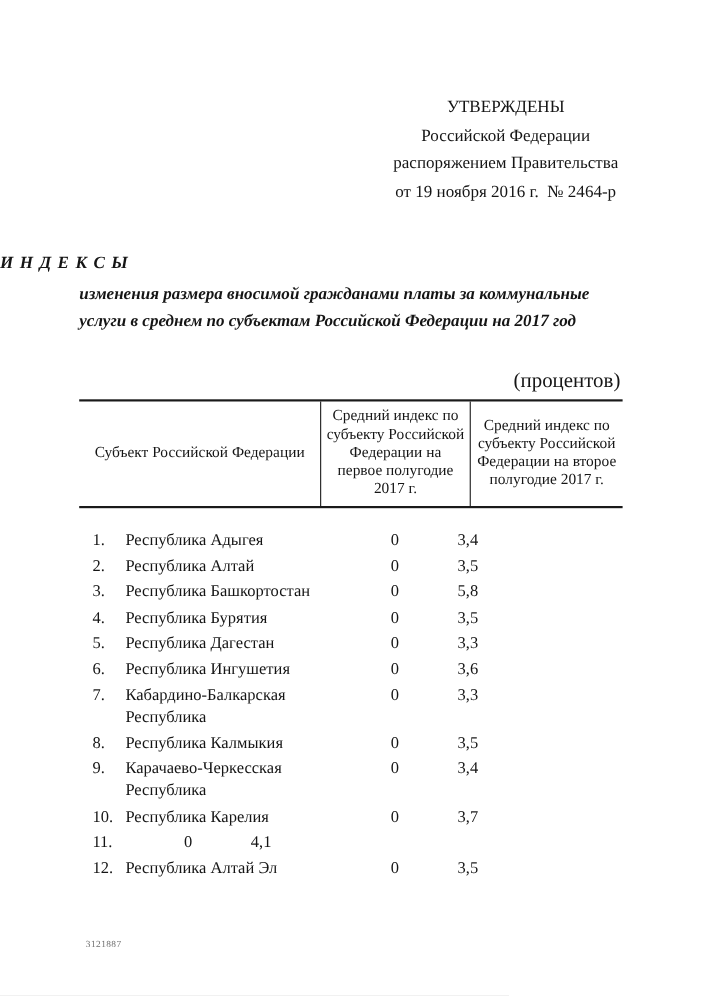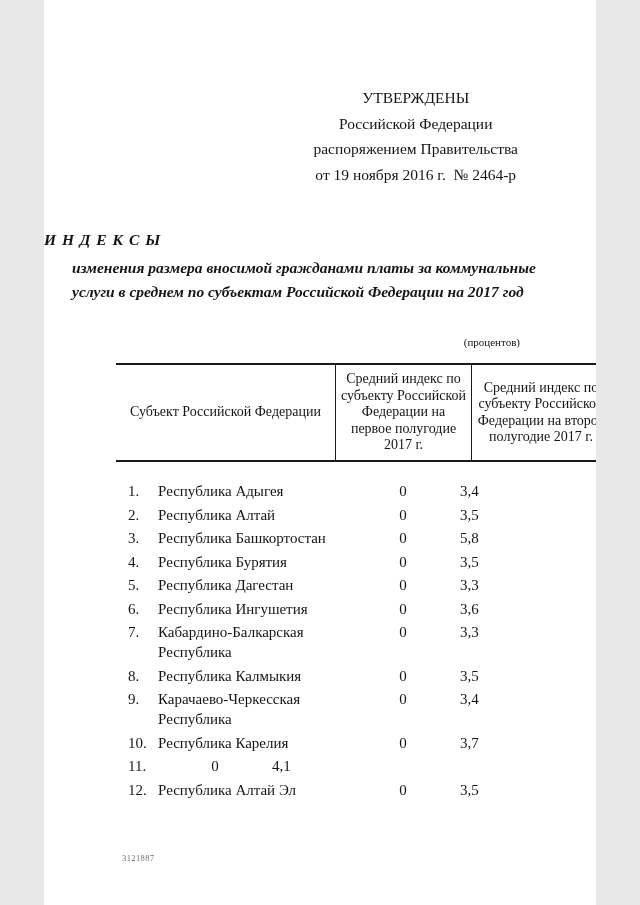--- a/index.html
+++ b/index.html
@@ -1,18 +1,18 @@
 <!DOCTYPE html>
 <html><head>
 <meta charset="utf-8">
 <style>
   html, body { margin: 0; padding: 0; background: #e8e8e8; }
   .page {
     position: relative;
-    width: 552px;
+    width: 640px;
     height: 905px;
     margin: 0 auto;
     background: #ffffff;
     color: #151515;
     font-family: "Liberation Serif", "DejaVu Serif", serif;
     overflow: hidden;
   }
 
   
   .approval {
@@ -45,21 +45,21 @@
     line-height: 23.5px;
     width: 496px;
     margin: 7px auto 0 auto;
   }
 
   
   .units-note {
     position: absolute;
     top: 336px;
     right: 76px;
-    font-size: 11px;
+    font-size: 19px;
   }
 
   
   .doc-table {
     position: absolute;
     top: 363px;
     left: 72px;
     width: 494px;
   }
   .thead {

